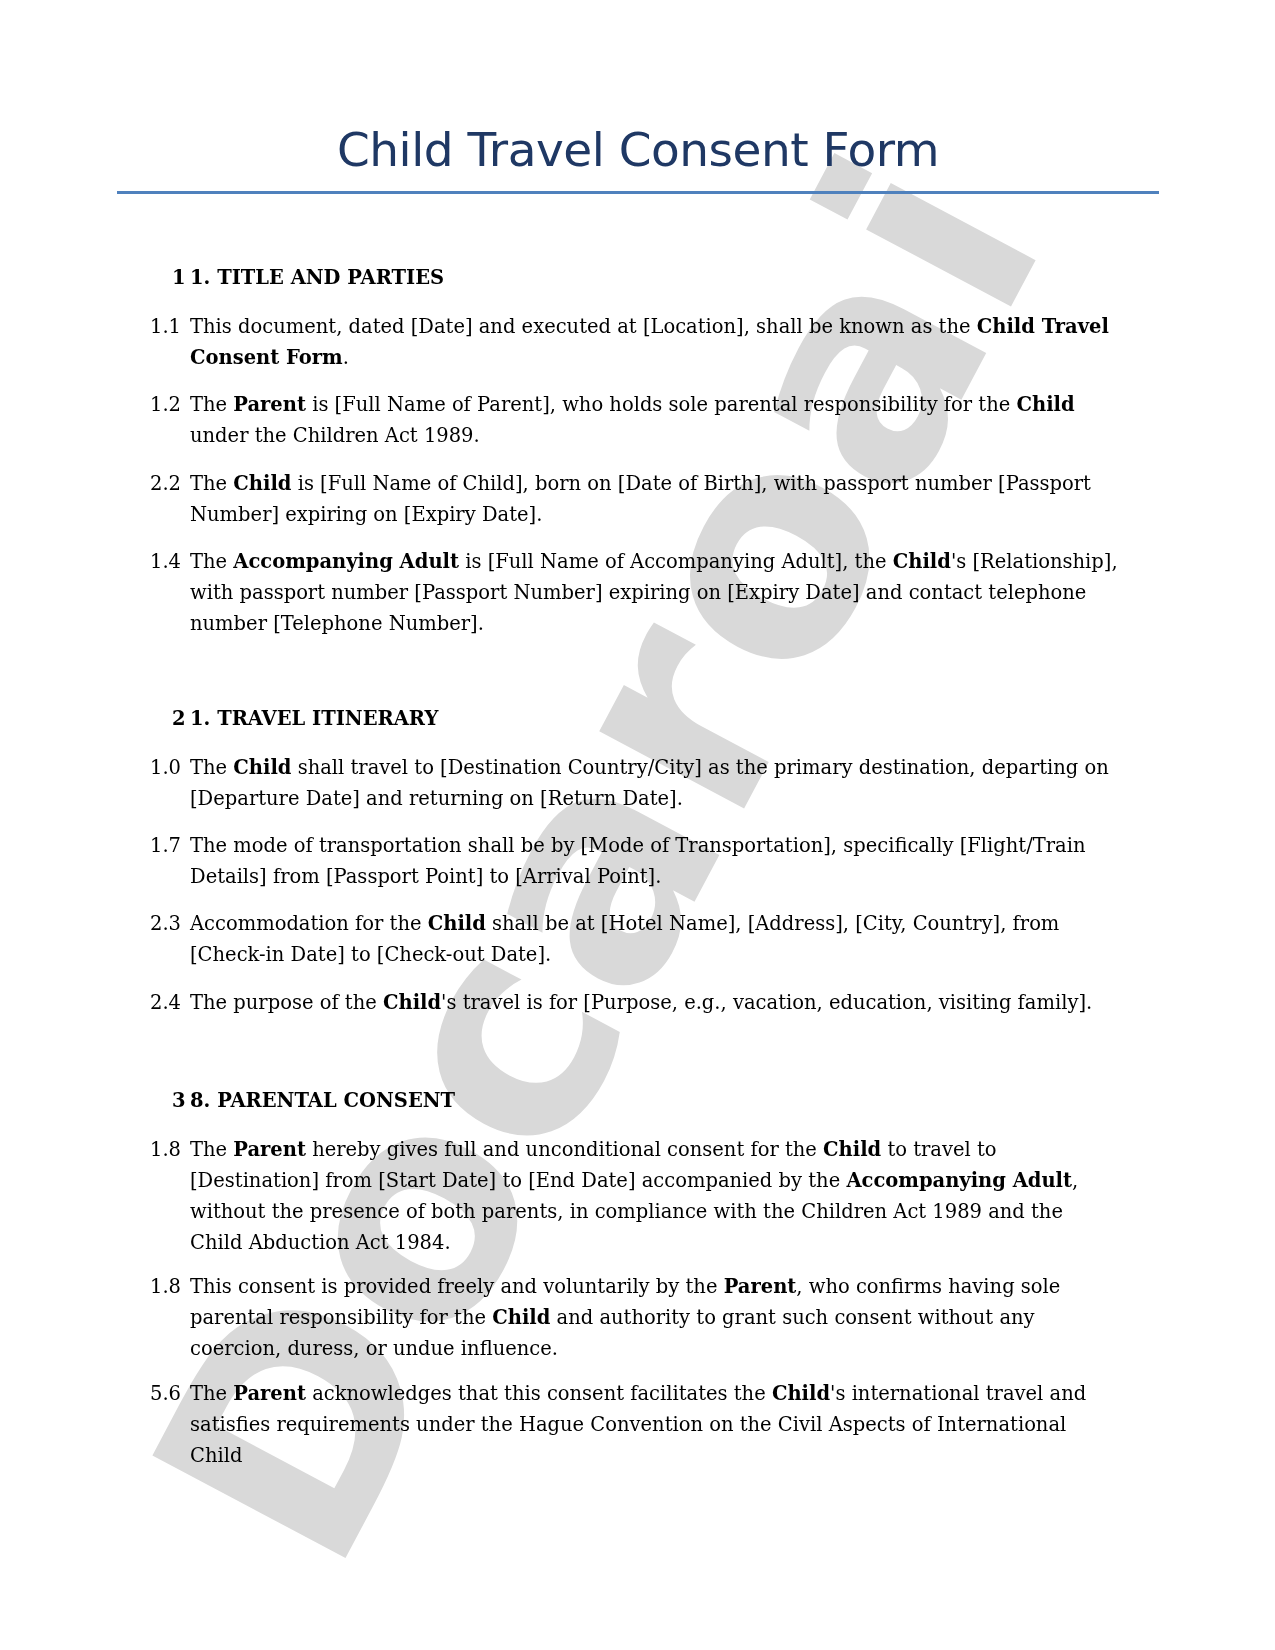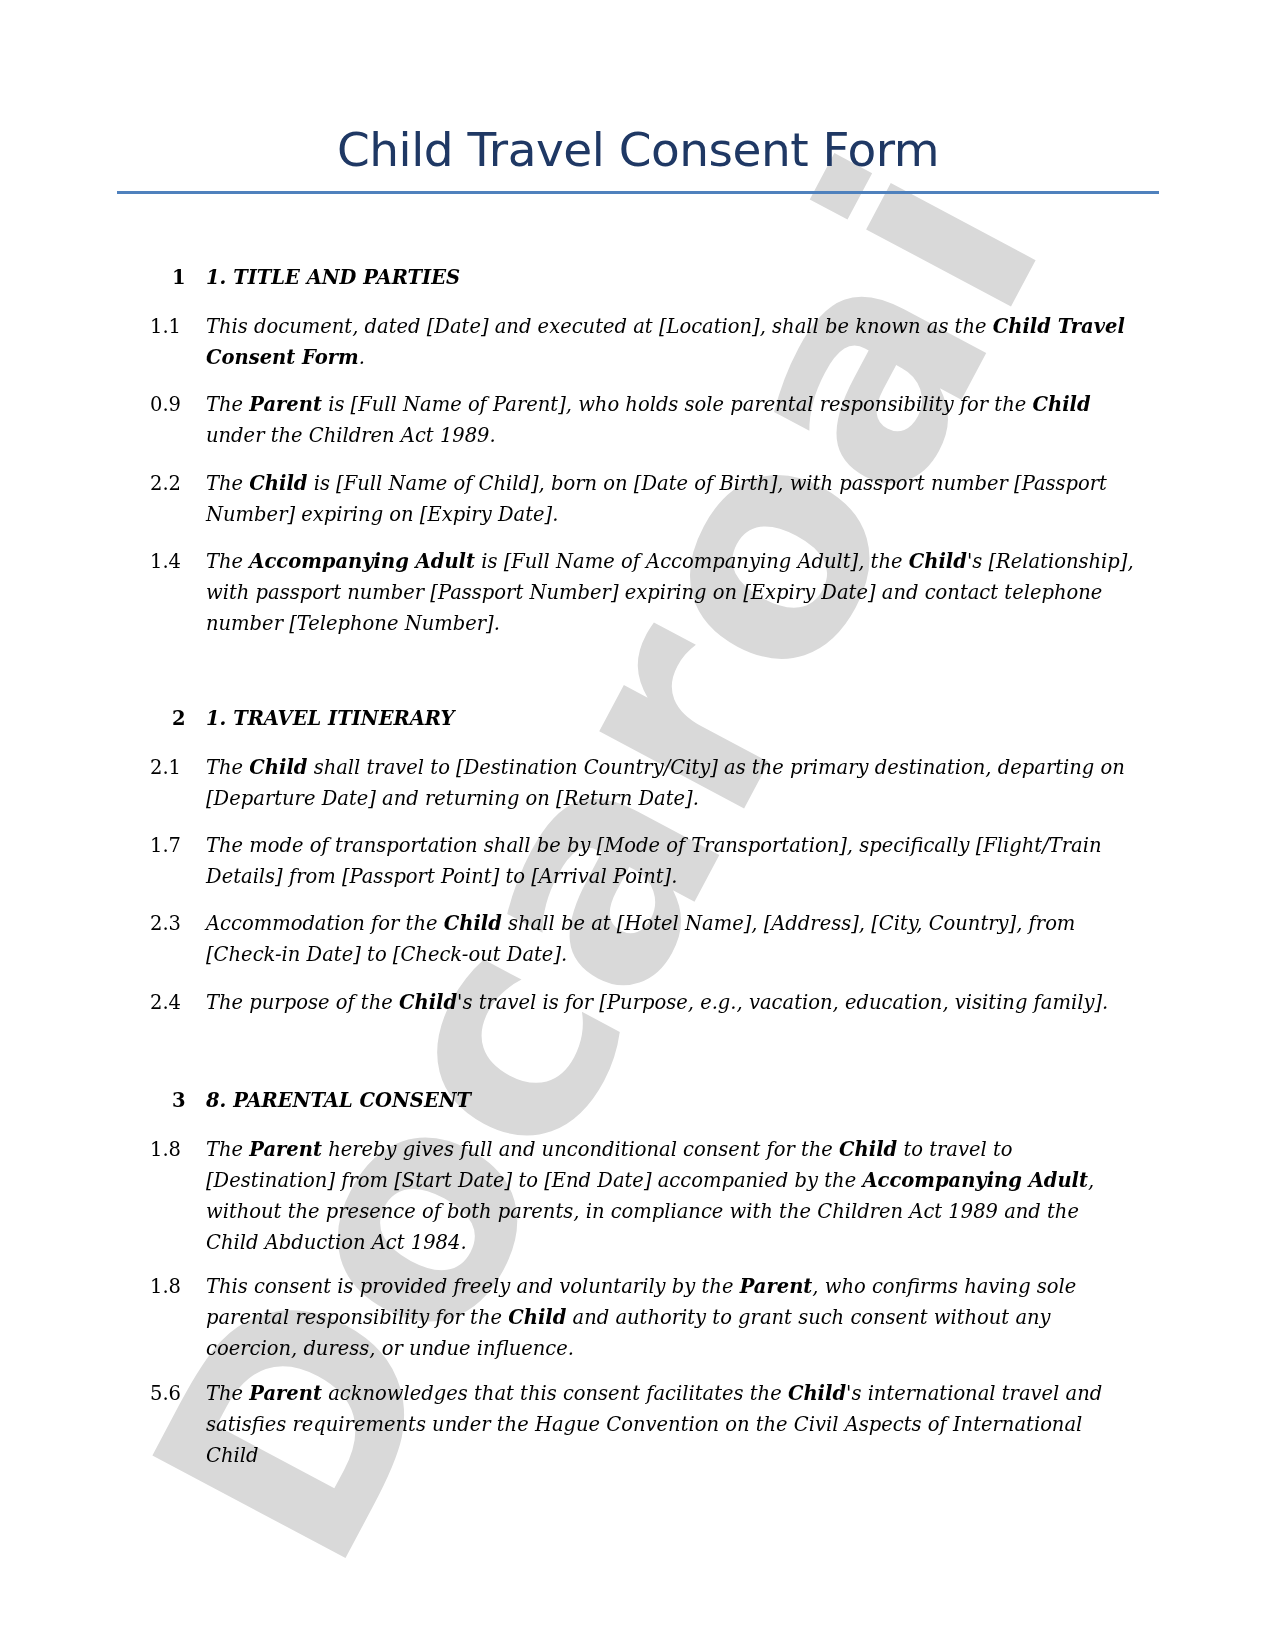--- a/index.html
+++ b/index.html
@@ -14,21 +14,21 @@
   .watermark {
     position: absolute; left: 600px; top: 860px;
     font-family: "DejaVu Sans", sans-serif; font-weight: bold; font-size: 300px;
     color: #d9d9d9; transform: translate(-50%, -50%) rotate(-62deg);
     white-space: nowrap; z-index: 0; letter-spacing: 4px; line-height: 1;
   }
   .content { position: absolute; left: 0; top: 0; width: 1275px; z-index: 1; }
   .row { position: absolute; left: 150px; width: 990px; font-size: 19.5px; line-height: 31px; }
   .num { position: absolute; left: 0; width: 40px; text-align: left; }
   .num.h { left: 22px; font-weight: bold; }
-  .txt { position: absolute; left: 56px; width: 930px; font-style: italic; }
+  .txt { position: absolute; left: 40px; width: 930px; }
   .heading .txt { font-weight: bold; }
   b { font-weight: bold; }
 </style>
 </head>
 <body>
 
 <div class="page">
   <div class="watermark">Docaroai</div>
   <div class="title">Child Travel Consent Form</div>
   <div class="title-rule"></div>
@@ -37,38 +37,38 @@
 
     <div class="row heading" style="top:262px">
       <span class="num h">1</span>
       <span class="txt">1. TITLE AND PARTIES</span>
     </div>
     <div class="row" style="top:311px">
       <span class="num">1.1</span>
       <span class="txt">This document, dated [Date] and executed at [Location], shall be known as the <b>Child Travel Consent Form</b>.</span>
     </div>
     <div class="row" style="top:389px">
-      <span class="num">0.9</span>
+      <span class="num">1.2</span>
       <span class="txt">The <b>Parent</b> is [Full Name of Parent], who holds sole parental responsibility for the <b>Child</b> under the Children Act 1989.</span>
     </div>
     <div class="row" style="top:468px">
       <span class="num">2.2</span>
       <span class="txt">The <b>Child</b> is [Full Name of Child], born on [Date of Birth], with passport number [Passport Number] expiring on [Expiry Date].</span>
     </div>
     <div class="row" style="top:546px">
       <span class="num">1.4</span>
       <span class="txt">The <b>Accompanying Adult</b> is [Full Name of Accompanying Adult], the <b>Child</b>'s [Relationship], with passport number [Passport Number] expiring on [Expiry Date] and contact telephone number [Telephone Number].</span>
     </div>
 
     <div class="row heading" style="top:703px">
       <span class="num h">2</span>
       <span class="txt">1. TRAVEL ITINERARY</span>
     </div>
     <div class="row" style="top:752px">
-      <span class="num">2.1</span>
+      <span class="num">1.0</span>
       <span class="txt">The <b>Child</b> shall travel to [Destination Country/City] as the primary destination, departing on [Departure Date] and returning on [Return Date].</span>
     </div>
     <div class="row" style="top:830px">
       <span class="num">1.7</span>
       <span class="txt">The mode of transportation shall be by [Mode of Transportation], specifically [Flight/Train Details] from [Passport Point] to [Arrival Point].</span>
     </div>
     <div class="row" style="top:908px">
       <span class="num">2.3</span>
       <span class="txt">Accommodation for the <b>Child</b> shall be at [Hotel Name], [Address], [City, Country], from [Check-in Date] to [Check-out Date].</span>
     </div>

